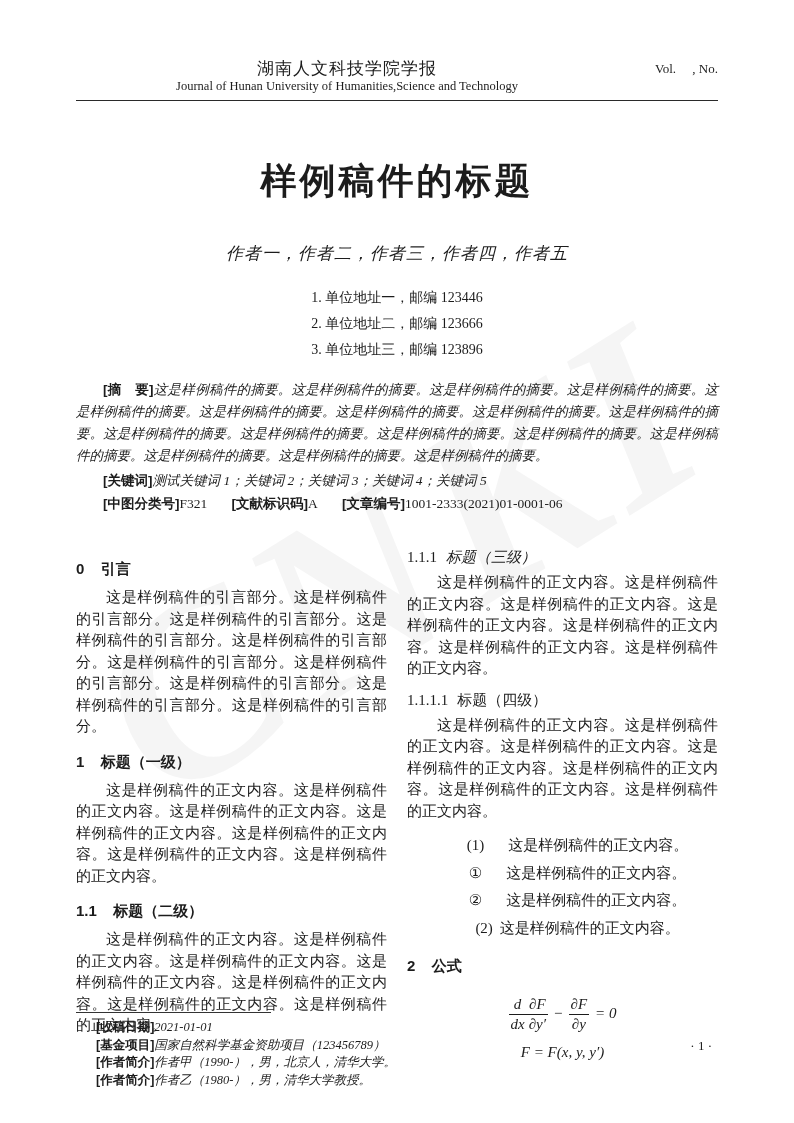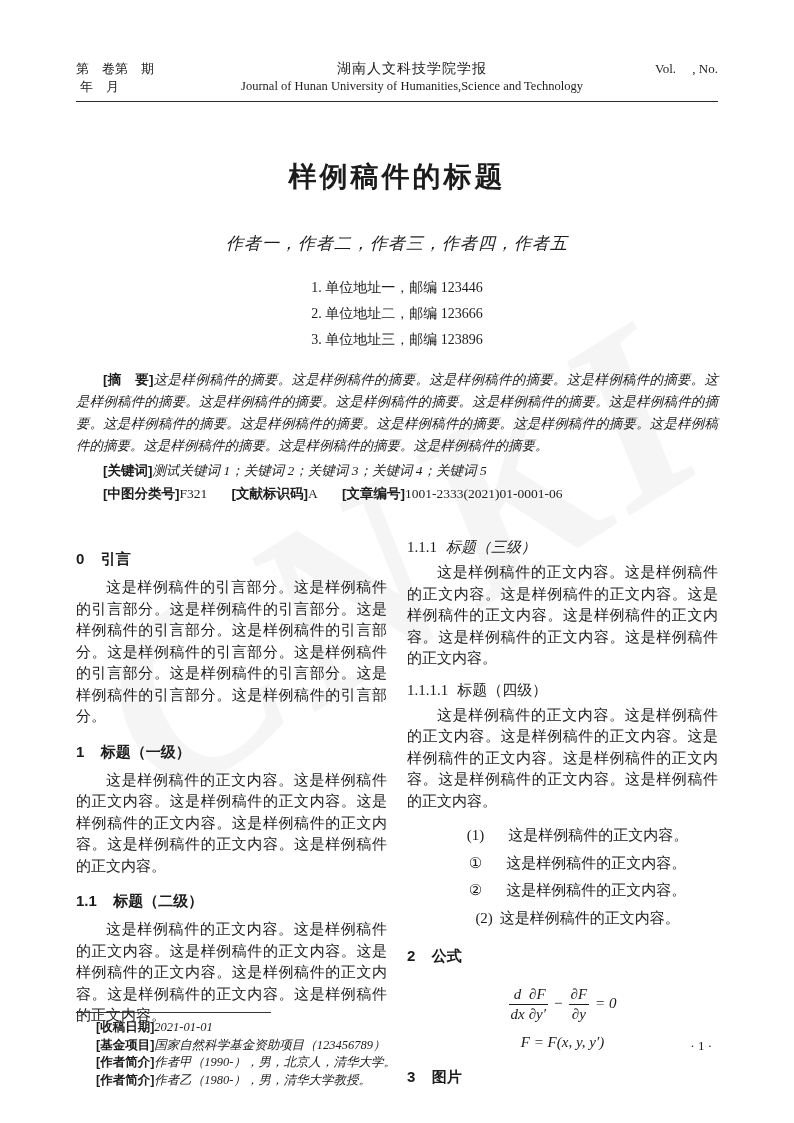--- a/index.html
+++ b/index.html
@@ -13,27 +13,27 @@
     position:absolute;top:560px;left:400px;transform:translate(-50%,-50%) rotate(-32deg);
     font-family:"Liberation Serif",serif;font-style:italic;font-weight:bold;
     font-size:250px;letter-spacing:12px;color:rgba(120,120,120,0.07);
     white-space:nowrap;z-index:1;pointer-events:none;user-select:none;
   }
   
   .hdr{display:flex;justify-content:space-between;align-items:flex-start;}
   .hdr-left{width:130px;font-size:13px;line-height:18px;}
   .hdr-left .l2{padding-left:4px;}
   .hdr-center{flex:1;text-align:center;}
-  .hdr-cn{font-size:14px;letter-spacing:1px;line-height:17px;}
+  .hdr-cn{font-size:17px;letter-spacing:1px;line-height:17px;}
   .hdr-en{font-size:12.5px;line-height:18px;}
   .hdr-right{width:100px;text-align:right;font-size:13px;line-height:18px;}
   .hdr-rule{border:none;border-top:1.8px solid #2a2a2a;margin:5px 0 0 0;}
   
   .title{margin:56px 0 0 0;text-align:center;font-family:"Liberation Sans",sans-serif;
-    font-weight:bold;font-size:28px;letter-spacing:3px;}
+    font-weight:bold;font-size:36px;letter-spacing:3px;}
   .authors{margin-top:36px;text-align:center;font-size:17px;letter-spacing:1px;font-style:italic;font-family:Liberation Mono, monospace;}
   .affils{margin-top:20px;text-align:center;font-size:14px;line-height:26px;}
   
   .abstract{margin-top:16px;font-size:13.5px;line-height:22px;text-align:justify;text-indent:2em;}
   .kai{font-style:italic;}
   .lab{font-family:"Liberation Sans",sans-serif;font-weight:bold;font-style:normal;}
   .keywords{margin-top:3px;font-size:13.5px;line-height:22px;text-indent:2em;}
   .metaline{margin-top:1px;font-size:13.5px;line-height:22px;text-indent:2em;}
   .metagroup{margin-right:1.8em;}
   .metagroup:last-child{margin-right:0;}
@@ -70,24 +70,20 @@
 </head>
 <body>
 
 <div class="page">
 
   <div class="watermark">CNKI</div>
 
   <div class="content">
 
     <div class="hdr">
-      <div class="hdr-left">
-        <div class="l1">第　卷第　期</div>
-        <div class="l2">年　月</div>
-      </div>
       <div class="hdr-center">
         <div class="hdr-cn">湖南人文科技学院学报</div>
         <div class="hdr-en">Journal of Hunan University of Humanities,Science and Technology</div>
       </div>
       <div class="hdr-right">Vol.　 , No.</div>
     </div>
     <hr class="hdr-rule">
 
     <h1 class="title">样例稿件的标题</h1>
 
@@ -133,21 +129,20 @@
         </div>
 
         <h2 class="sec-h1"><span class="sec-num">2</span><span>公式</span></h2>
 
         <div class="formula">
           <span class="frac"><span class="top">d</span><span class="bot">dx</span></span><span class="frac"><span class="top">∂F</span><span class="bot">∂y′</span></span><span class="f-op">−</span><span class="frac"><span class="top">∂F</span><span class="bot">∂y</span></span><span class="f-rhs">= 0</span>
         </div>
 
         <div class="formula2">F = F(x, y, y′)</div>
 
-        <h2 class="sec-h1"><span class="sec-num">3</span><span>图片</span></h2>
       </div>
 
     </div>
   </div>
 
   <div class="footer">
     <hr class="fn-rule">
     <div class="fn-line kai"><span class="lab">[收稿日期]</span><span>2021-01-01</span></div>
     <div class="fn-line kai"><span class="lab">[基金项目]</span><span>国家自然科学基金资助项目（123456789）</span></div>
     <div class="fn-line kai"><span class="lab">[作者简介]</span><span>作者甲（1990-），男，北京人，清华大学。</span></div>

